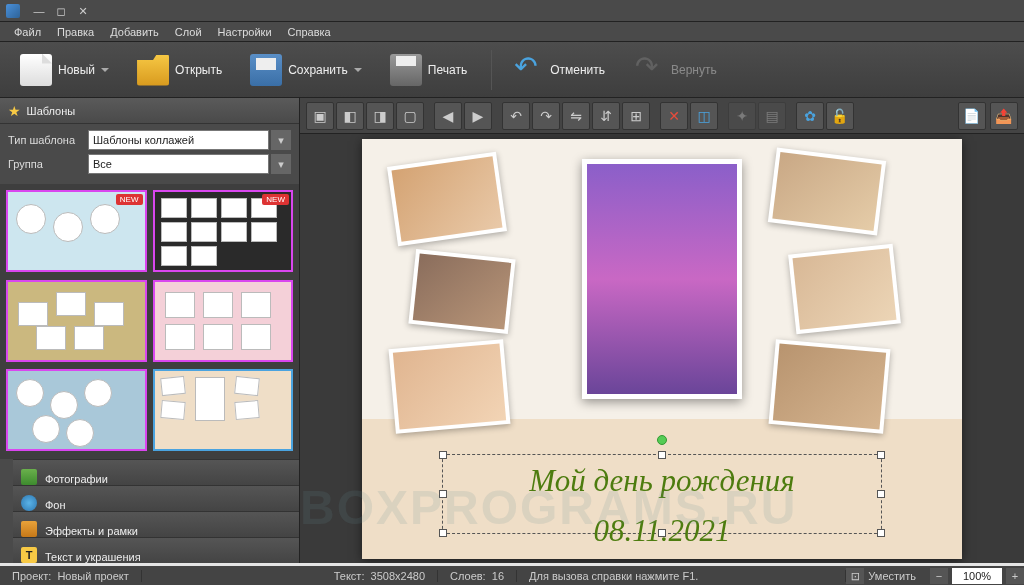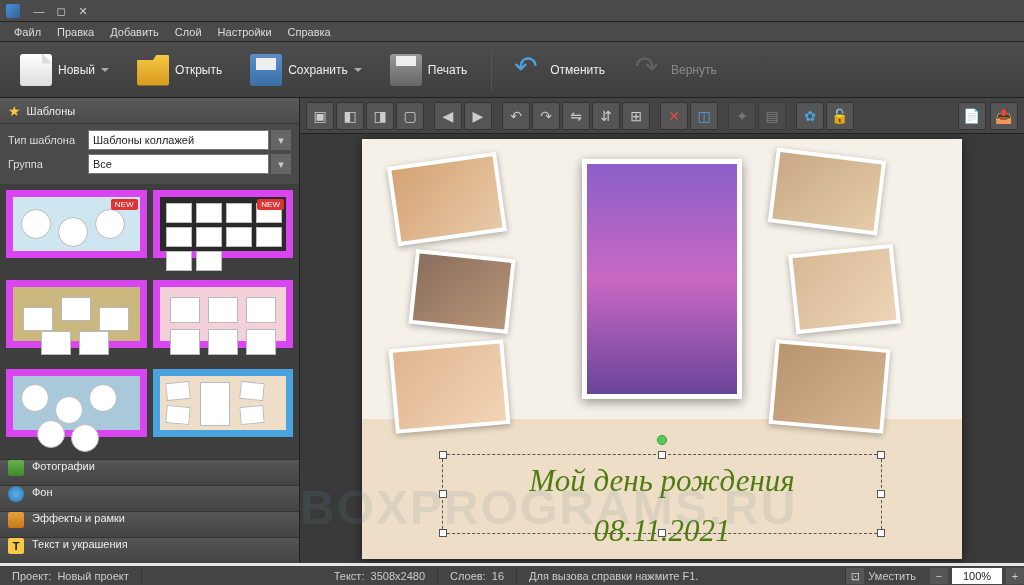--- a/index.html
+++ b/index.html
@@ -44,27 +44,27 @@
 .left-tab { height: 26px; background: linear-gradient(#5a5a5a,#4a4a4a); display:flex; align-items:center; padding:0 8px; border-bottom:1px solid #333; }
 .star { color: #f7c945; font-size:14px; margin-right:6px; }
 .left-tab-lbl { color:#eee; }
 .left-form { padding: 6px 8px; }
 .frow { display:flex; align-items:center; margin-bottom:4px; }
 .flabel { width:80px; color:#ddd; }
 .fselect { flex:1; height:20px; background:#fff; color:#222; border:1px solid #777; padding:0 4px; display:flex; align-items:center; }
 .fbtn { width:20px; height:20px; background:#666; margin-left:2px; text-align:center; line-height:20px; color:#ccc; cursor:pointer; }
 
 .tpl-grid { flex:1; overflow:auto; padding:6px; display:grid; grid-template-columns:1fr 1fr; gap:6px; background:#3e3e3e; }
-.tpl-thumb { height:68px; background:#ddd; border:7px solid #d946ef; position:relative; cursor:pointer; }
+.tpl-thumb { height:82px; background:#ddd; border:2px solid #d946ef; position:relative; cursor:pointer; }
 .tpl-thumb.sel { border-color:#4aa3df; }
 .tpl-new { position:absolute; top:2px; right:2px; background:#d33; color:#fff; font-size:8px; padding:1px 4px; border-radius:2px; }
 .tpl-thumb .sq { position:absolute; background:#fff; border:1px solid #bbb; }
 
 .accordion { }
-.acc-item { height:26px; background: linear-gradient(#555,#444); display:flex; align-items:flex-start; padding:0 8px; border-top:1px solid #333; cursor:pointer; }
+.acc-item { height:26px; background: linear-gradient(#555,#444); display:flex; align-items:flex-end; padding:0 8px; border-top:1px solid #333; cursor:pointer;margin-left:13px; }
 .acc-ico { width:16px; height:16px; margin-right:8px; border-radius:2px; }
 .acc-lbl { color:#eee; }
 
 
 .canvasarea { flex:1; background:#3a3a3a; display:flex; flex-direction:column; }
 .canvas-toolbar { height:36px; background:#444; display:flex; align-items:center; padding:0 6px; gap:2px; border-bottom:1px solid #222; }
 .ctb { width:28px; height:28px; background:#555; border:1px solid #333; border-radius:2px; display:flex; align-items:center; justify-content:center; cursor:pointer; color:#ccc; font-size:14px; }
 .ctb-sep { width:6px; }
 .ctb-right { margin-left:auto; display:flex; gap:4px; }
 

